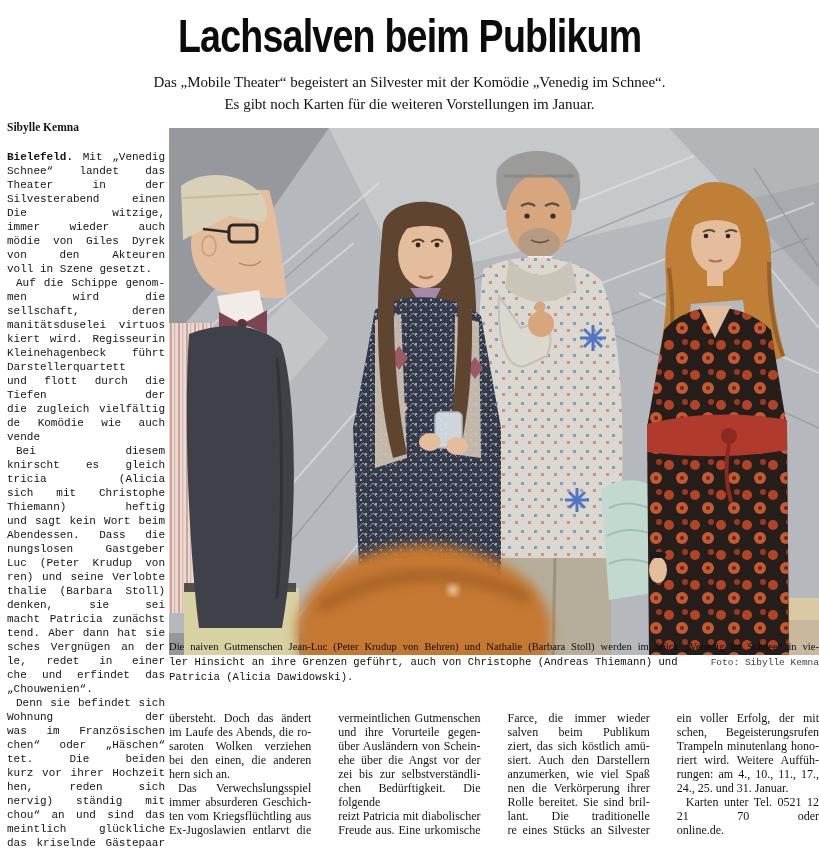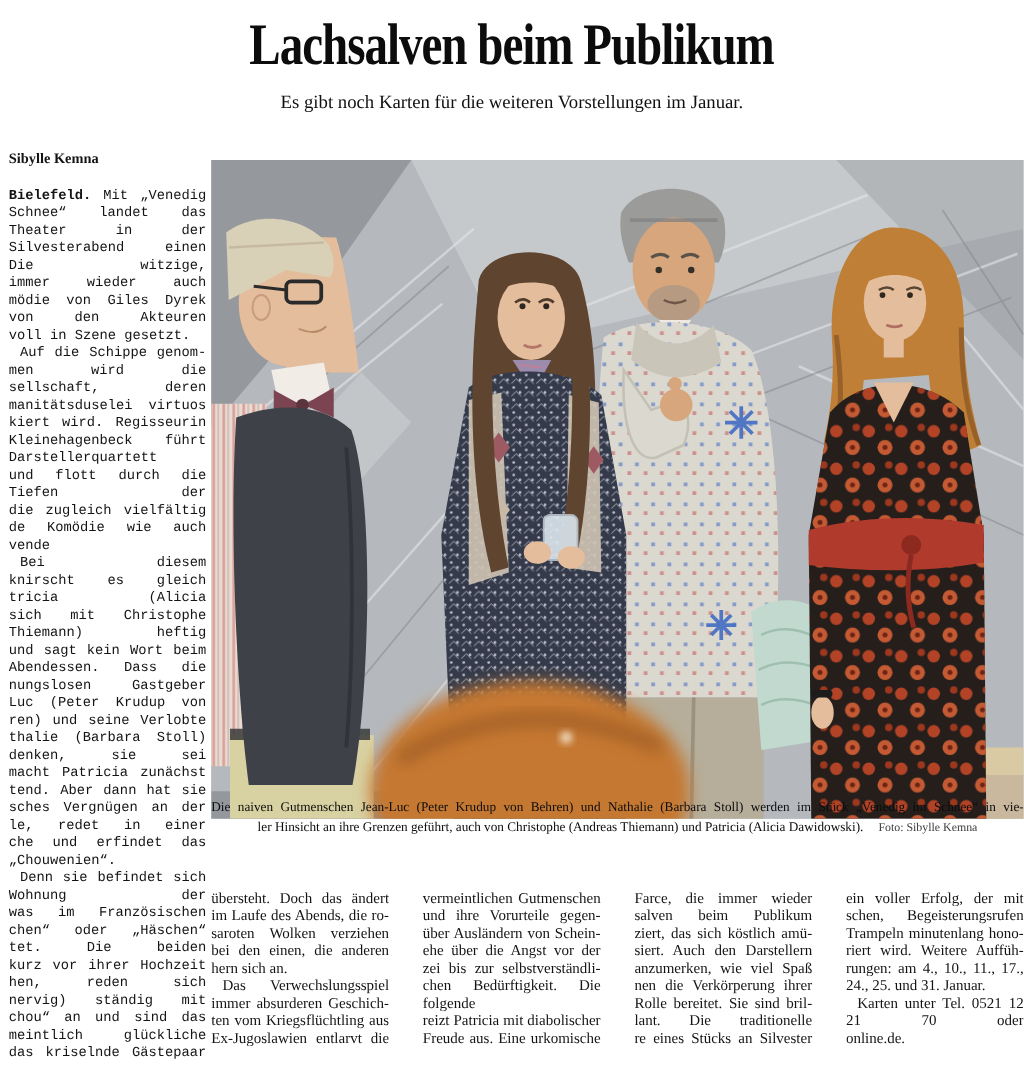--- a/index.html
+++ b/index.html
@@ -1,46 +1,47 @@
 <!DOCTYPE html>
 <html lang="de"><head>
 <meta charset="utf-8">
 <style>
   html,body{margin:0;padding:0;background:#ffffff;}
   .page{position:relative;width:819px;height:858px;background:#ffffff;overflow:hidden;
         font-family:"Liberation Serif",serif;color:#141414;}
   .headline{position:absolute;left:0;top:10px;width:819px;margin:0;text-align:center;
-            font-family:Liberation Serif, serif;font-weight:700;font-size:47px;line-height:52px;
+            font-family:Liberation Sans, sans-serif;font-weight:700;font-size:47px;line-height:52px;
             letter-spacing:-1px;color:#0c0c0c;}
   .headline span{display:inline-block;transform:scaleX(0.80);transform-origin:50% 50%;}
   .subhead{position:absolute;left:0;top:71px;width:819px;text-align:center;
            font-size:15px;line-height:22px;color:#111;}
   .byline{position:absolute;left:7px;top:121px;font-size:11.5px;font-weight:700;}
   .col{position:absolute;font-size:11px;line-height:14px;font-family:Liberation Mono, monospace;}
   #col1{left:7px;top:150px;width:158px;}
   .ln{text-align:justify;text-align-last:justify;height:14px;overflow:hidden;}
   .ln.end{text-align-last:left;}
   .ln.ind{text-indent:9px;}
   .photo{position:absolute;left:169px;top:128px;width:650px;height:527px;background:#b5b9bd;}
   .photo svg{display:block;}
   .caption{position:absolute;left:169px;top:639px;width:650px;font-size:10.6px;line-height:15.5px;color:#0d0d0d;}
   .cap1{text-align:justify;text-align-last:justify;height:15.5px;overflow:hidden;}
-  .cap2{display:flex;justify-content:center;align-items:baseline;}
+  .cap2{display:flex;justify-content:center;align-items:baseline;font-family:Liberation Mono, monospace;}
   .credit{font-size:9.5px;color:#3d3d3d;white-space:nowrap;padding-left:12px;}
   .bottom{position:absolute;left:169px;top:711px;width:650px;display:grid;
           grid-template-columns:repeat(4,1fr);column-gap:27px;font-size:12px;line-height:14px;}
 </style>
 </head>
 <body>
 
 <div class="page" style="--tarp: #b5b9bd; --tarpLight: #d7dadc; --tarpDark: #8d9195; --skin: #e4bd9c; --skinTan: #d8a67c; --hairBlond: #d9d0b8; --hairBrown: #5f4430; --hairGray: #9b9b99; --hairAuburn: #bf7f36; --vest: #3e4147; --shirtStripe: #e9dad2; --dressPattern: #343a4a; --patternLight: #ccd1da; --cardigan: #dbd8cf; --nordicBlue: #4a72c4; --nordicRed: #c05050; --khaki: #b6ae9b; --trousers: #d8d1a2; --floralBase: #251e1b; --floralRed: #cc4a28; --floralOrange: #e06538; --belt: #b03a2c; --audienceHair: #c57832; --mint: #c2d9cf; --prop: #343434; --box: #d9caa4;">
 
   <h1 class="headline"><span>Lachsalven beim Publikum</span></h1>
 
   <div class="subhead">
+    <div>Das „Mobile Theater“ begeistert an Silvester mit der Komödie „Venedig im Schnee“.</div>
     <div>Es gibt noch Karten für die weiteren Vorstellungen im Januar.</div>
   </div>
 
   <div class="byline">Sibylle Kemna</div>
 
   <div class="col" id="col1">
       <div class="ln"><b>Bielefeld.</b> Mit „Venedig im</div>
       <div class="ln">Schnee“ landet das Mobile</div>
       <div class="ln">Theater in der Feilenstraße am</div>
       <div class="ln">Silvesterabend einen Treffer.</div>

